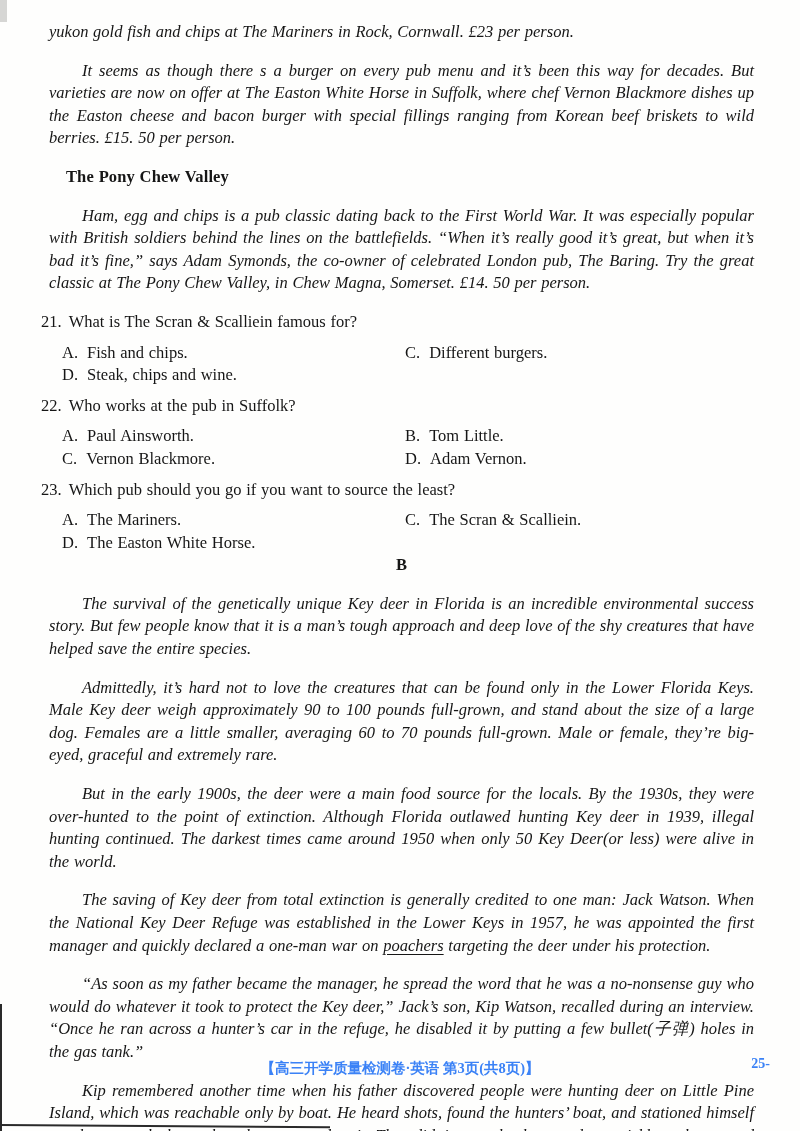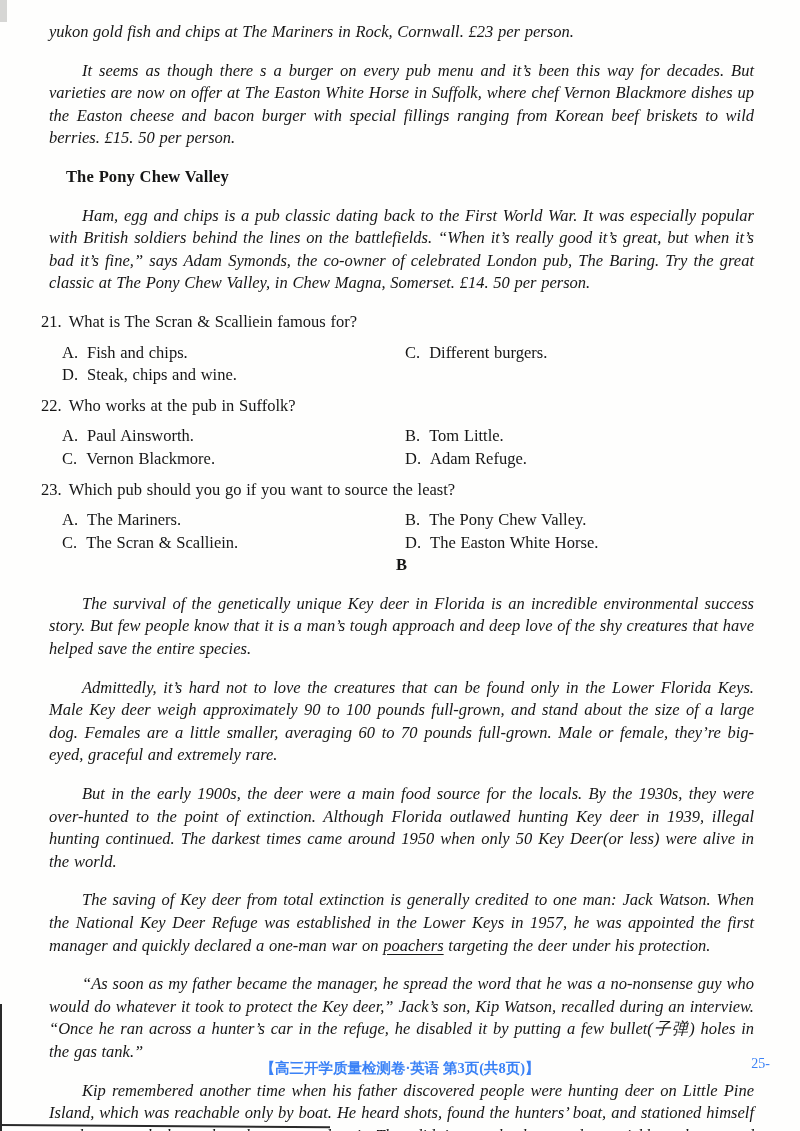--- a/index.html
+++ b/index.html
@@ -37,21 +37,21 @@
   .opt { margin: 0; text-align: left; }
   .opt-label { margin-right: 9px; }
   .section-label { margin: 0; text-align: center; text-indent: 0; font-weight: 700; }
   .underline { text-decoration: underline; text-underline-offset: 3px; }
   .footer {
     position: absolute;
     left: 0; top: 1059px; width: 800px; height: 24px;
     font-size: 14.5px; color: #3b82f6;
   }
   .footer-center { position: absolute; left: 0; right: 0; text-align: center; font-weight: 600; }
-  .footer-right { position: absolute; right: 30px; top: -3px; font-size: 14px; font-weight: 400; }
+  .footer-right { position: absolute; right: 30px; top: -3px; font-size: 14px; font-weight: 700; }
   .corner-smudge {
     position: absolute; left: 0; top: 0;
     width: 7px; height: 22px; background: #d6d6d4;
   }
   .edge-left {
     position: absolute; left: 0; top: 1004px;
     width: 2px; height: 127px; background: #2a2a2a;
   }
   .edge-bottom {
     position: absolute; left: 0; top: 1124px;
@@ -82,29 +82,28 @@
         <p class="opt"><span class="opt-label">D.</span><span class="opt-text">Steak, chips and wine.</span></p>
       </div>
     </div>
 
     <div class="question">
       <p class="q-line"><span class="q-num">22.</span><span class="q-text">Who works at the pub in Suffolk?</span></p>
       <div class="options">
         <p class="opt"><span class="opt-label">A.</span><span class="opt-text">Paul Ainsworth.</span></p>
         <p class="opt"><span class="opt-label">B.</span><span class="opt-text">Tom Little.</span></p>
         <p class="opt"><span class="opt-label">C.</span><span class="opt-text">Vernon Blackmore.</span></p>
-        <p class="opt"><span class="opt-label">D.</span><span class="opt-text">Adam Refuge.</span></p>
+        <p class="opt"><span class="opt-label">D.</span><span class="opt-text">Adam Vernon.</span></p>
       </div>
     </div>
 
     <div class="question">
       <p class="q-line"><span class="q-num">23.</span><span class="q-text">Which pub should you go if you want to source the least?</span></p>
       <div class="options">
         <p class="opt"><span class="opt-label">A.</span><span class="opt-text">The Mariners.</span></p>
-        <p class="opt"><span class="opt-label">B.</span><span class="opt-text">The Pony Chew Valley.</span></p>
         <p class="opt"><span class="opt-label">C.</span><span class="opt-text">The Scran &amp; Scalliein.</span></p>
         <p class="opt"><span class="opt-label">D.</span><span class="opt-text">The Easton White Horse.</span></p>
       </div>
     </div>
 
     <p class="section-label">B</p>
 
     <p class="para">The survival of the genetically unique Key deer in Florida is an incredible environmental success story. But few people know that it is a man’s tough approach and deep love of the shy creatures that have helped save the entire species.</p>
     <p class="para">Admittedly, it’s hard not to love the creatures that can be found only in the Lower Florida Keys. Male Key deer weigh approximately 90 to 100 pounds full-grown, and stand about the size of a large dog. Females are a little smaller, averaging 60 to 70 pounds full-grown. Male or female, they’re big-eyed, graceful and extremely rare.</p>
     <p class="para">But in the early 1900s, the deer were a main food source for the locals. By the 1930s, they were over-hunted to the point of extinction. Although Florida outlawed hunting Key deer in 1939, illegal hunting continued. The darkest times came around 1950 when only 50 Key Deer(or less) were alive in the world.</p>

